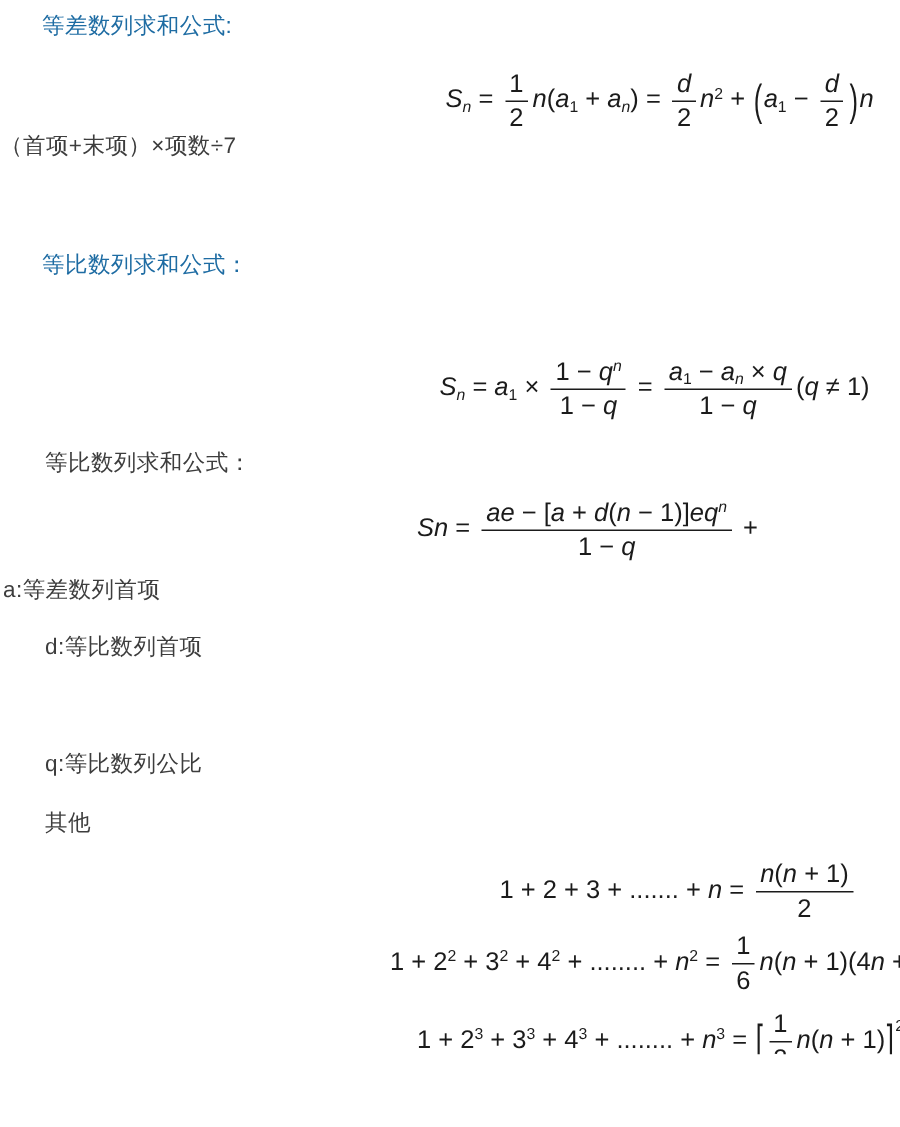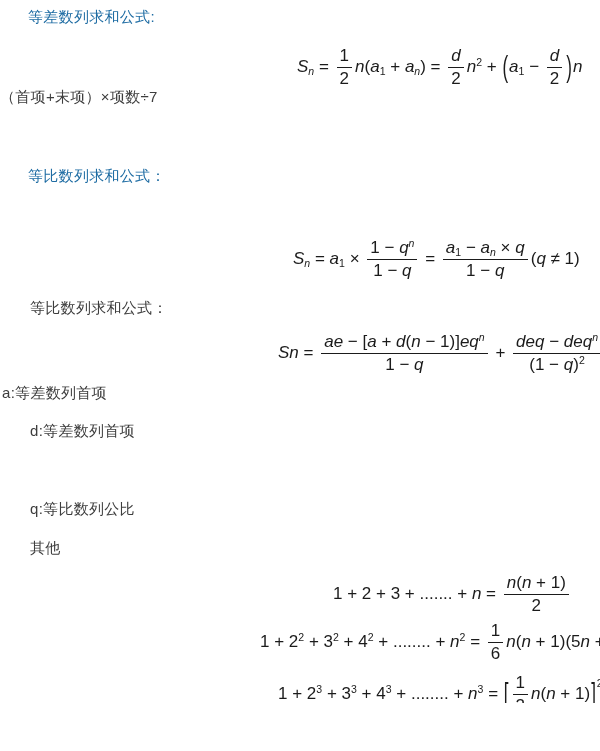--- a/index.html
+++ b/index.html
@@ -55,43 +55,40 @@
       </span><span class="mr"> = </span><span class="mfrac">
         <span class="mnum"><span class="mi">a</span><sub><span class="mr">1</span></sub><span class="mr"> − </span><span class="mi">a</span><sub><span class="mi">n</span></sub><span class="mr"> × </span><span class="mi">q</span></span>
         <span class="mden"><span class="mr">1 − </span><span class="mi">q</span></span>
       </span><span class="mr">(</span><span class="mi">q</span><span class="mr"> ≠ 1)</span></div>
 
   <div class="tline" style="left:30px;top:299px">等比数列求和公式：</div>
 
   <div class="math" style="left:278px;top:332px"><span class="mi">S</span><span class="mi">n</span><span class="mr"> = </span><span class="mfrac">
         <span class="mnum"><span class="mi">ae</span><span class="mr"> − [</span><span class="mi">a</span><span class="mr"> + </span><span class="mi">d</span><span class="mr">(</span><span class="mi">n</span><span class="mr"> − 1)]</span><span class="mi">eq</span><sup><span class="mi">n</span></sup></span>
         <span class="mden"><span class="mr">1 − </span><span class="mi">q</span></span>
-      </span><span class="mr"> + </span><span class="mfrac">
-        <span class="mnum"><span class="mi">deq</span><span class="mr"> − </span><span class="mi">deq</span><sup><span class="mi">n</span></sup></span>
-        <span class="mden"><span class="mr">(1 − </span><span class="mi">q</span><span class="mr">)</span><sup><span class="mr">2</span></sup></span>
-      </span></div>
+      </span><span class="mr"> + </span></div>
 
   <div class="tline" style="left:2px;top:384px">a:等差数列首项</div>
 
-  <div class="tline" style="left:30px;top:422px">d:等差数列首项</div>
+  <div class="tline" style="left:30px;top:422px">d:等比数列首项</div>
 
 
   <div class="tline" style="left:30px;top:500px">q:等比数列公比</div>
 
   <div class="tline" style="left:30px;top:539px">其他</div>
 
   <div class="math" style="left:333px;top:573px"><span class="mr">1 + 2 + 3 + ....... + </span><span class="mi">n</span><span class="mr"> = </span><span class="mfrac">
         <span class="mnum"><span class="mi">n</span><span class="mr">(</span><span class="mi">n</span><span class="mr"> + 1)</span></span>
         <span class="mden"><span class="mr">2</span></span>
       </span></div>
 
   <div class="math" style="left:260px;top:621px"><span class="mr">1 + 2</span><sup><span class="mr">2</span></sup><span class="mr"> + 3</span><sup><span class="mr">2</span></sup><span class="mr"> + 4</span><sup><span class="mr">2</span></sup><span class="mr"> + ........ + </span><span class="mi">n</span><sup><span class="mr">2</span></sup><span class="mr"> = </span><span class="mfrac">
         <span class="mnum"><span class="mr">1</span></span>
         <span class="mden"><span class="mr">6</span></span>
-      </span><span class="mi">n</span><span class="mr">(</span><span class="mi">n</span><span class="mr"> + 1)(5</span><span class="mi">n</span><span class="mr"> + 1)</span></div>
+      </span><span class="mi">n</span><span class="mr">(</span><span class="mi">n</span><span class="mr"> + 1)(4</span><span class="mi">n</span><span class="mr"> + 1)</span></div>
 
   <div class="math" style="left:278px;top:673px"><span class="mr">1 + 2</span><sup><span class="mr">3</span></sup><span class="mr"> + 3</span><sup><span class="mr">3</span></sup><span class="mr"> + 4</span><sup><span class="mr">3</span></sup><span class="mr"> + ........ + </span><span class="mi">n</span><sup><span class="mr">3</span></sup><span class="mr"> = </span><span class="mbig">[</span><span class="mfrac">
         <span class="mnum"><span class="mr">1</span></span>
         <span class="mden"><span class="mr">2</span></span>
       </span><span class="mi">n</span><span class="mr">(</span><span class="mi">n</span><span class="mr"> + 1)</span><span class="mbig">]</span><sup class="mhigh"><span class="mr">2</span></sup></div>
 
   <div class="math" style="left:322px;top:727px"><span class="mr">1 + 3 + 5 + ... + (2</span><span class="mi">n</span><span class="mr"> − 1) = </span><span class="mi">n</span><sup><span class="mr">2</span></sup></div>
 
   <div class="watermark" style="left:428px;top:718px">头条@书源中高考数学</div>
 

